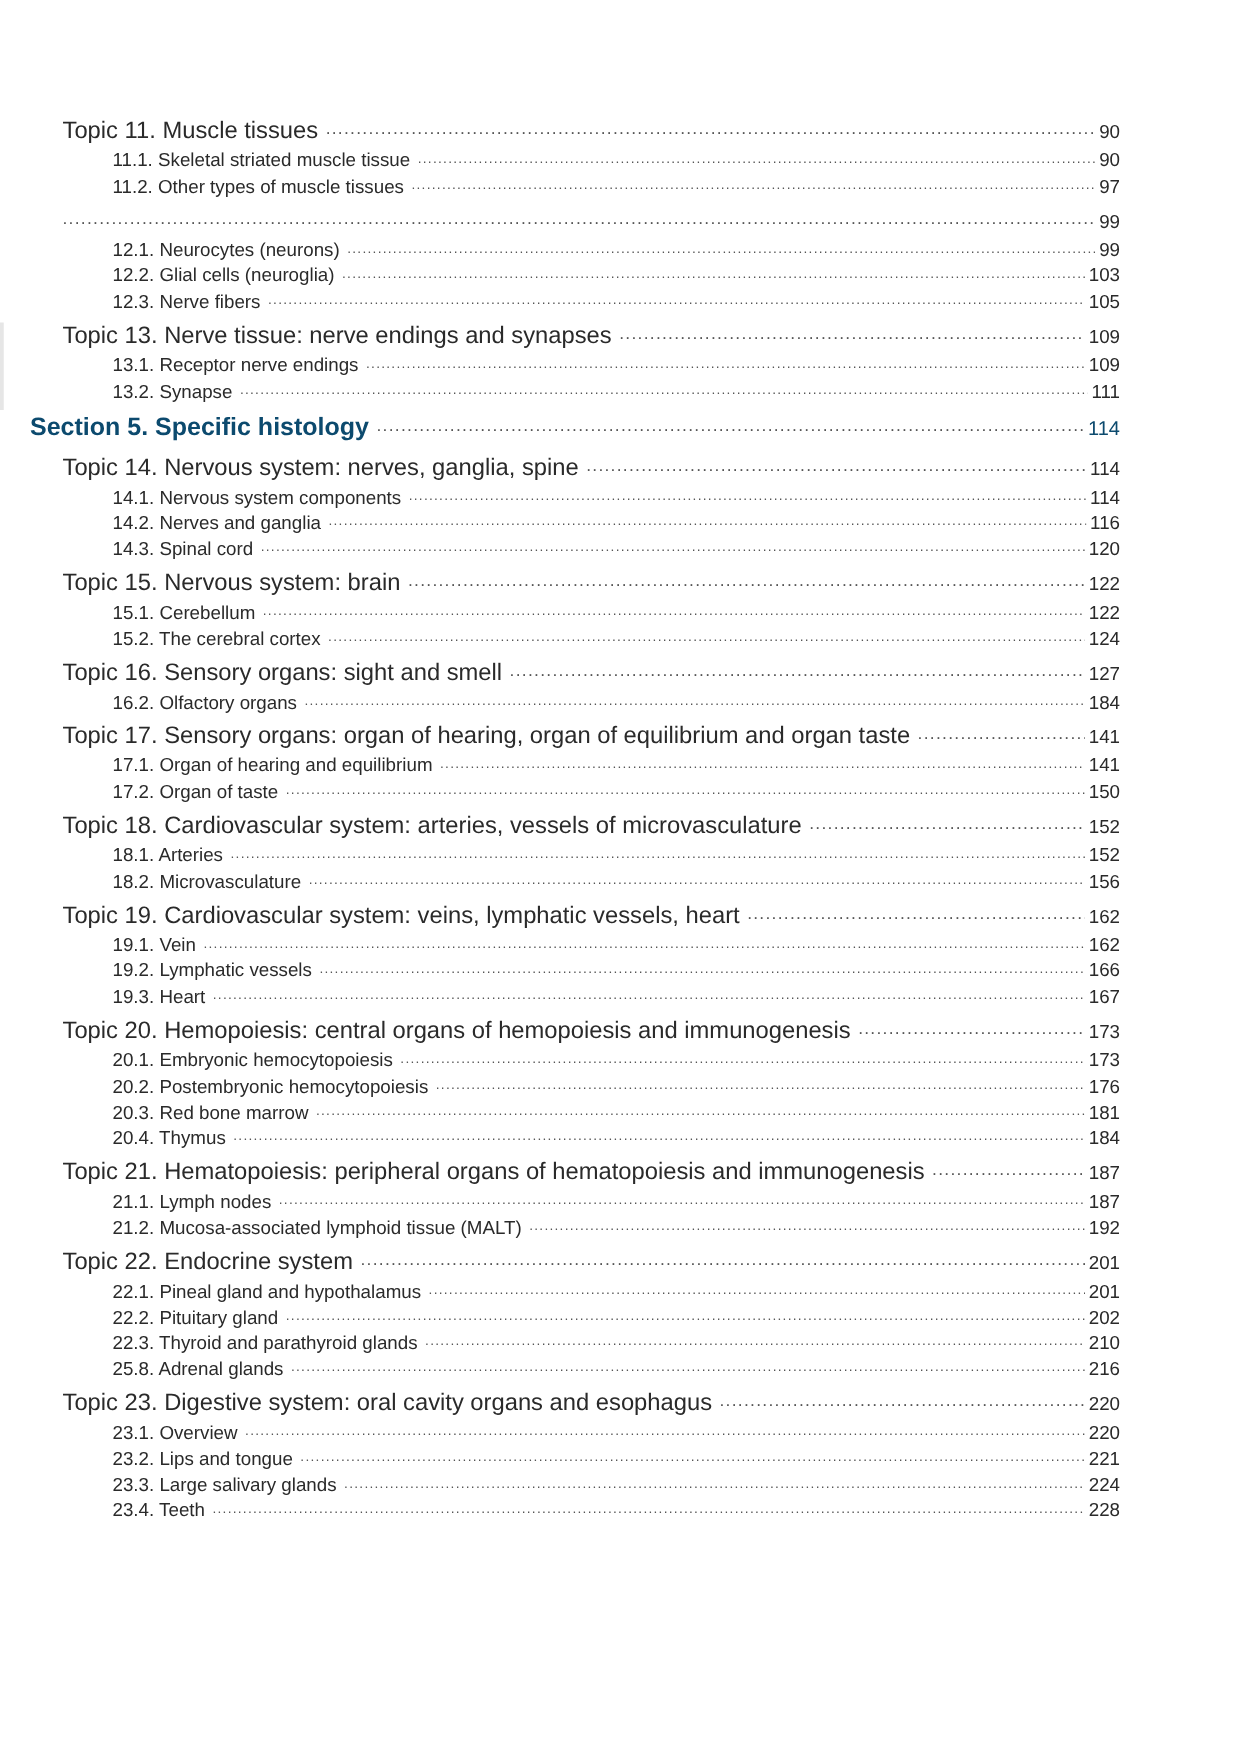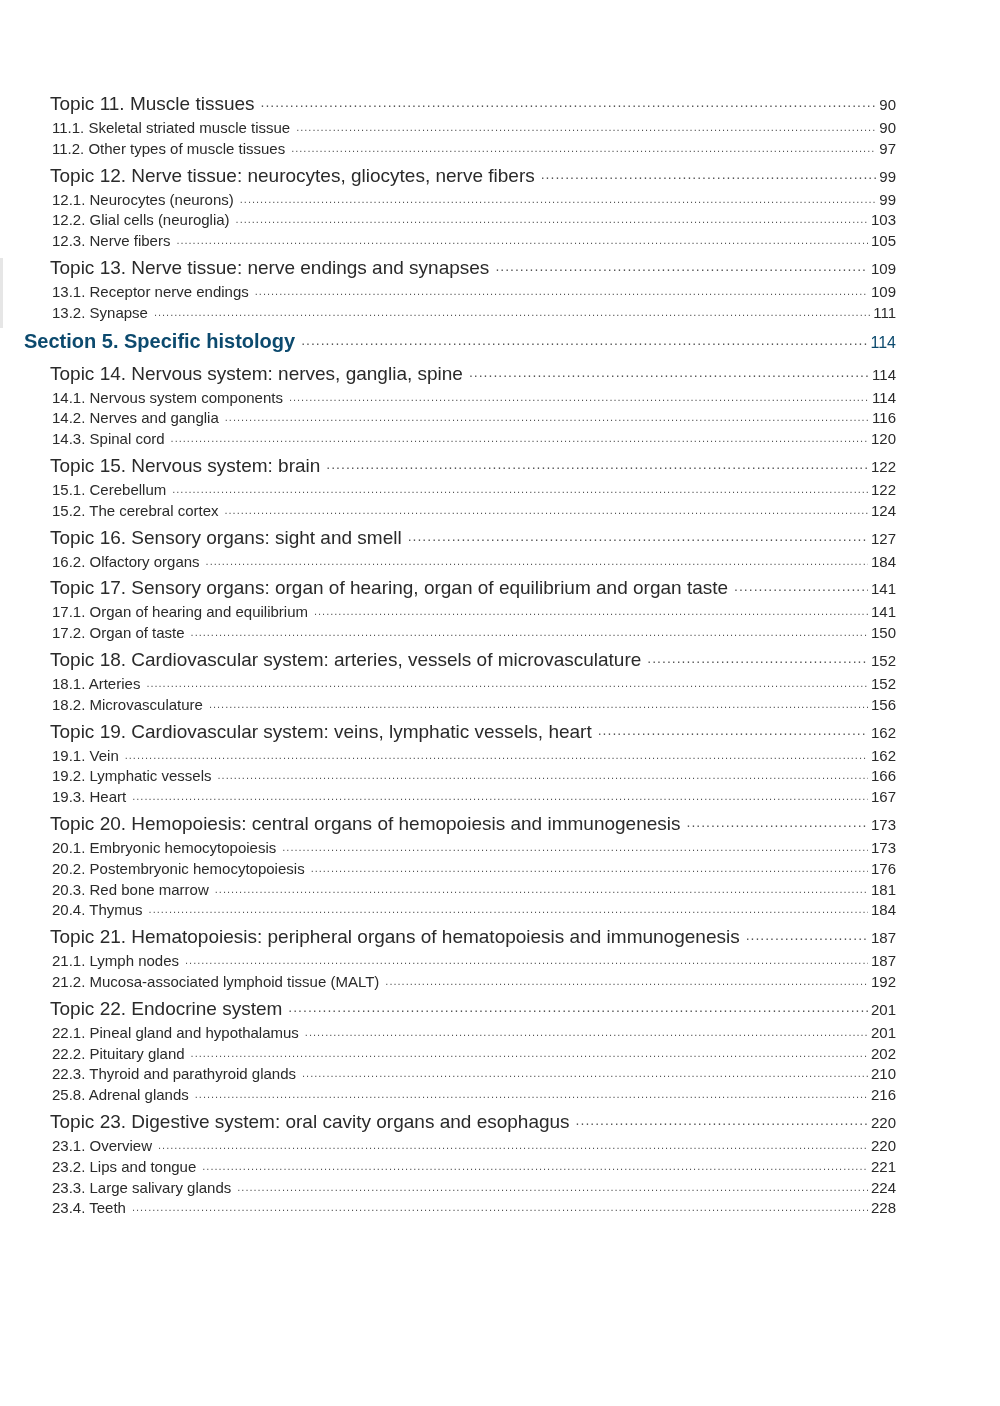--- a/index.html
+++ b/index.html
@@ -13,21 +13,21 @@
     .row .label { flex: 0 0 auto; padding-right: 6px; }
     .row .leader { flex: 1 1 auto; overflow: hidden; height: 1em; position: relative; }
     .row .leader::before { content: "......................................................................................................................................................................................................................................................................................................................................................................................................................................................................................."; position: absolute; left: 0; bottom: 0; letter-spacing: 1px; color: #555; }
     .row .page-num { flex: 0 0 auto; padding-left: 3px; }
     .section { font-size: 20px; font-weight: bold; color: #0c4a6e; margin-top: 4px; height: 30px; }
     .section .leader::before { font-weight: normal; font-size: 14px; }
     .section .page-num { font-weight: normal; font-size: 16px; }
     .topic { font-size: 19px; margin-left: 26px; height: 27px; margin-top: 3px; }
     .topic .leader::before { font-size: 14px; }
     .topic .page-num { font-size: 15px; }
-    .sub { font-size: 15px; margin-left: 28px; height: 20.8px; }
+    .sub { font-size: 15px; margin-left: 66px; height: 20.8px; }
     .sub .leader::before { font-size: 11px; }
     .sub .page-num { font-size: 15px; }
   </style>
 </head>
 <body>
 
 <div class="page">
   <div class="edge-mark"></div>
   <div class="toc" id="toc">
       <div class="row topic">
@@ -39,21 +39,20 @@
         <span class="label">11.1. Skeletal striated muscle tissue</span>
         <span class="leader"></span>
         <span class="page-num">90</span>
       </div>
       <div class="row sub">
         <span class="label">11.2. Other types of muscle tissues</span>
         <span class="leader"></span>
         <span class="page-num">97</span>
       </div>
       <div class="row topic">
-        <span class="label">Topic 12. Nerve tissue: neurocytes, gliocytes, nerve fibers</span>
         <span class="leader"></span>
         <span class="page-num">99</span>
       </div>
       <div class="row sub">
         <span class="label">12.1. Neurocytes (neurons)</span>
         <span class="leader"></span>
         <span class="page-num">99</span>
       </div>
       <div class="row sub">
         <span class="label">12.2. Glial cells (neuroglia)</span>

